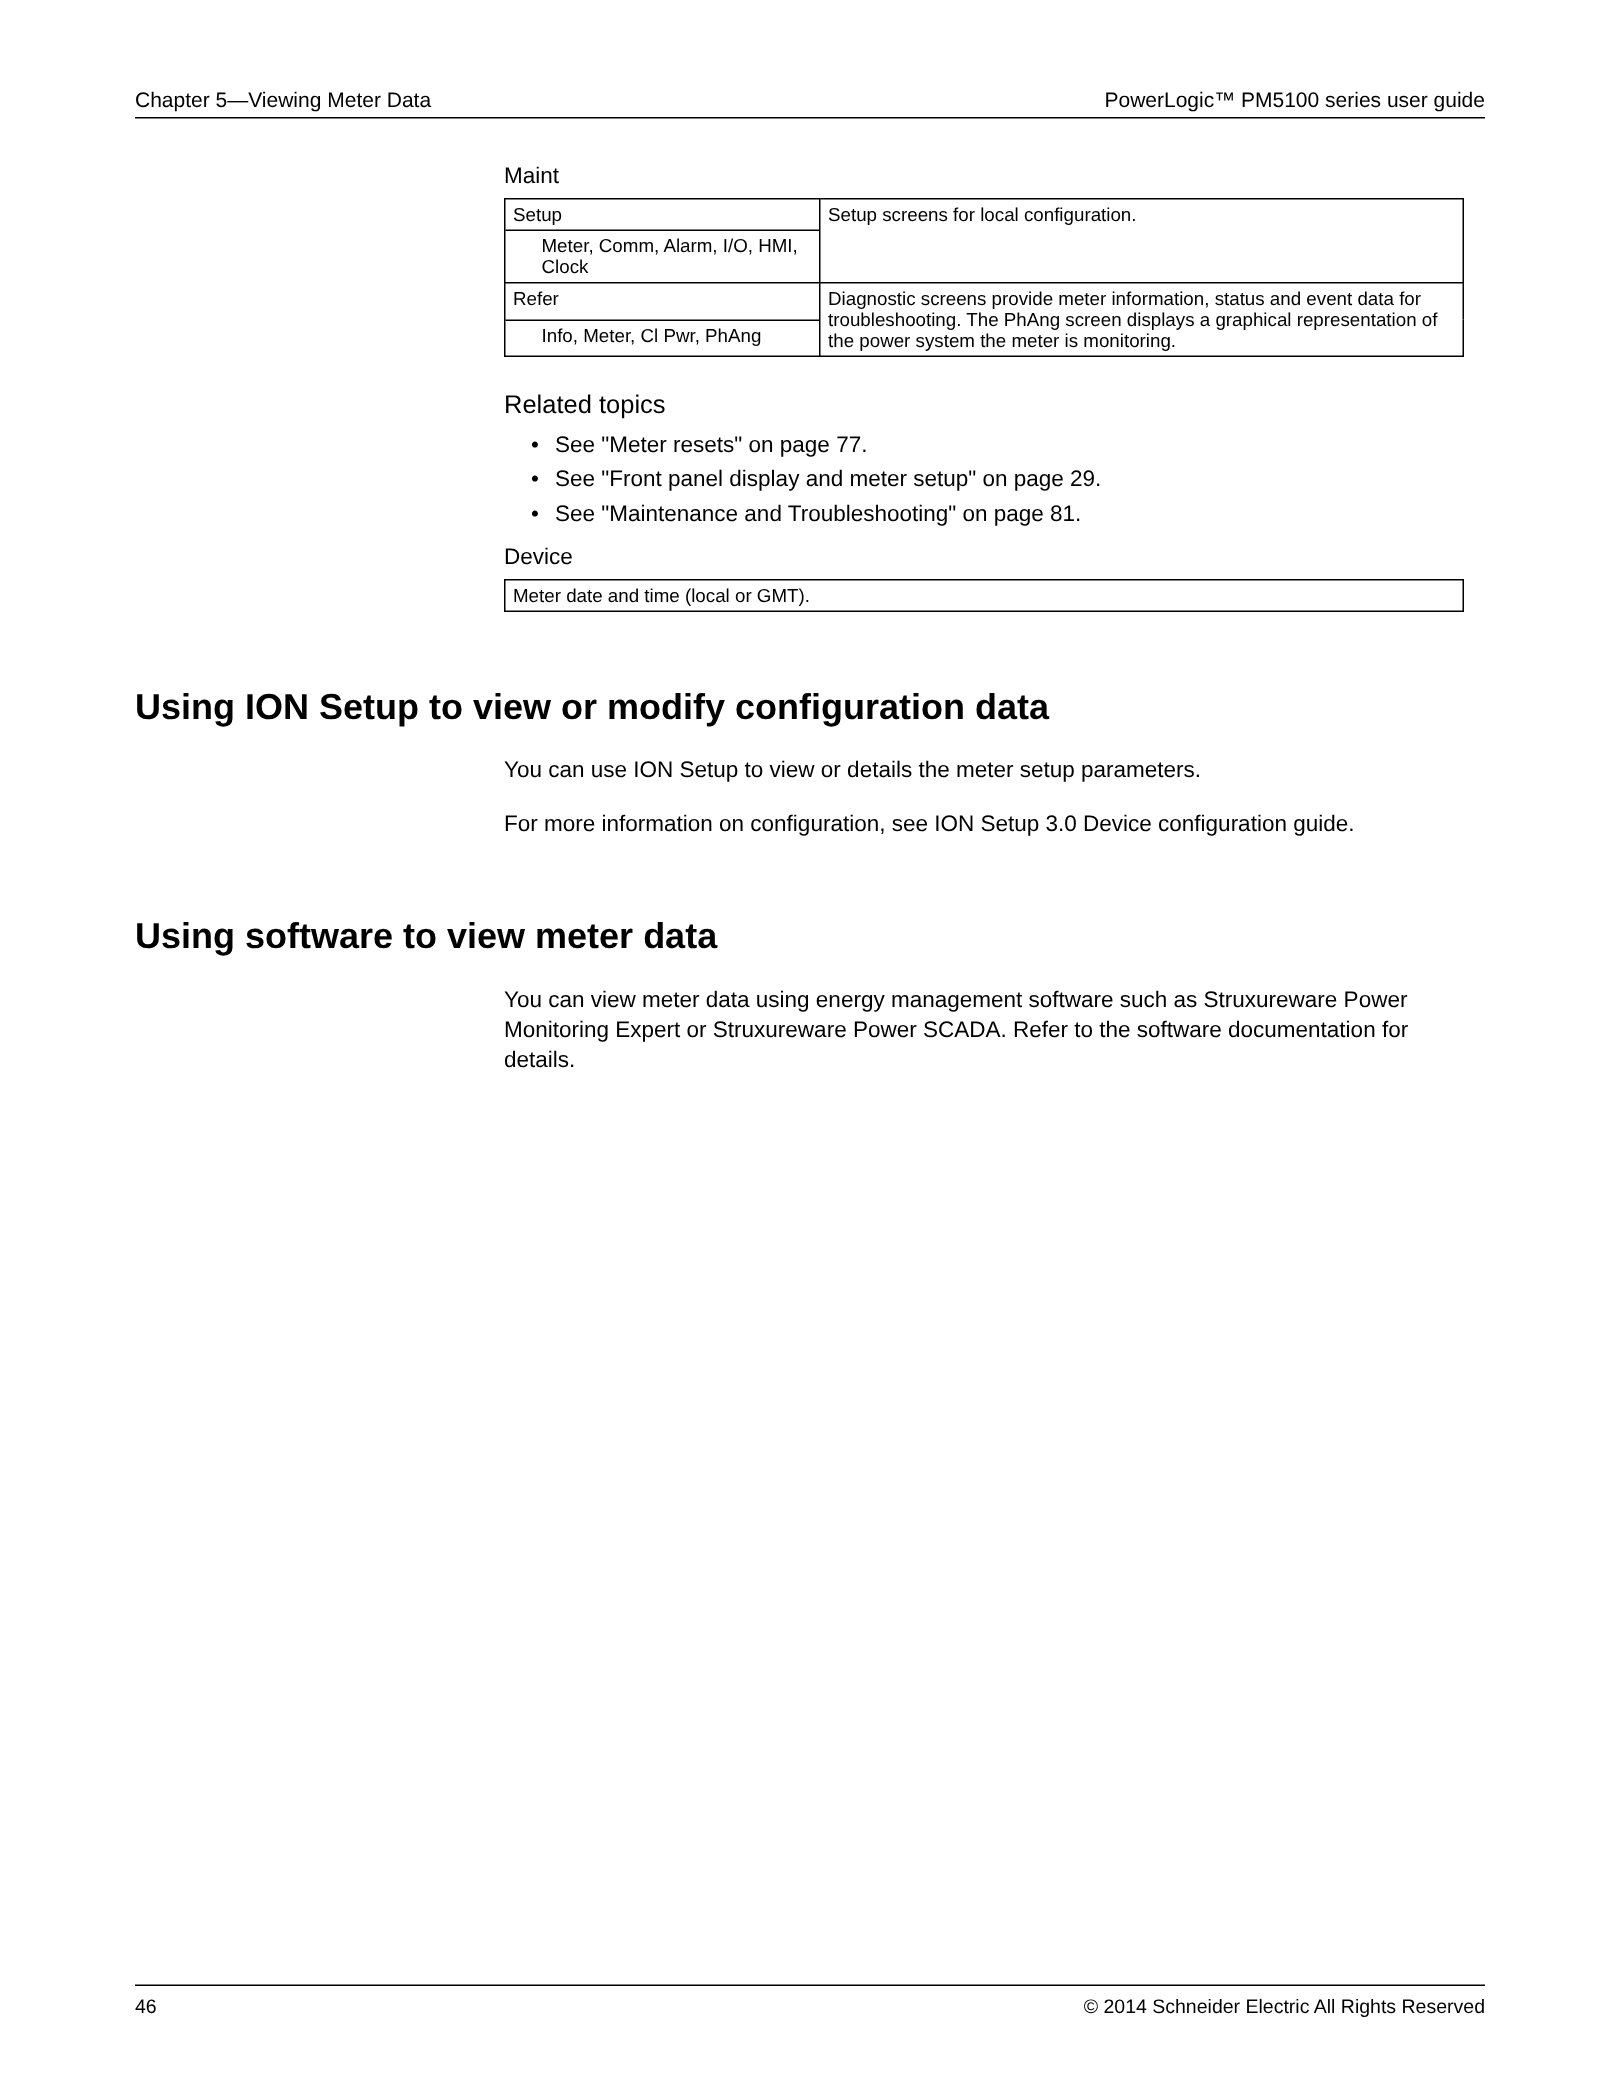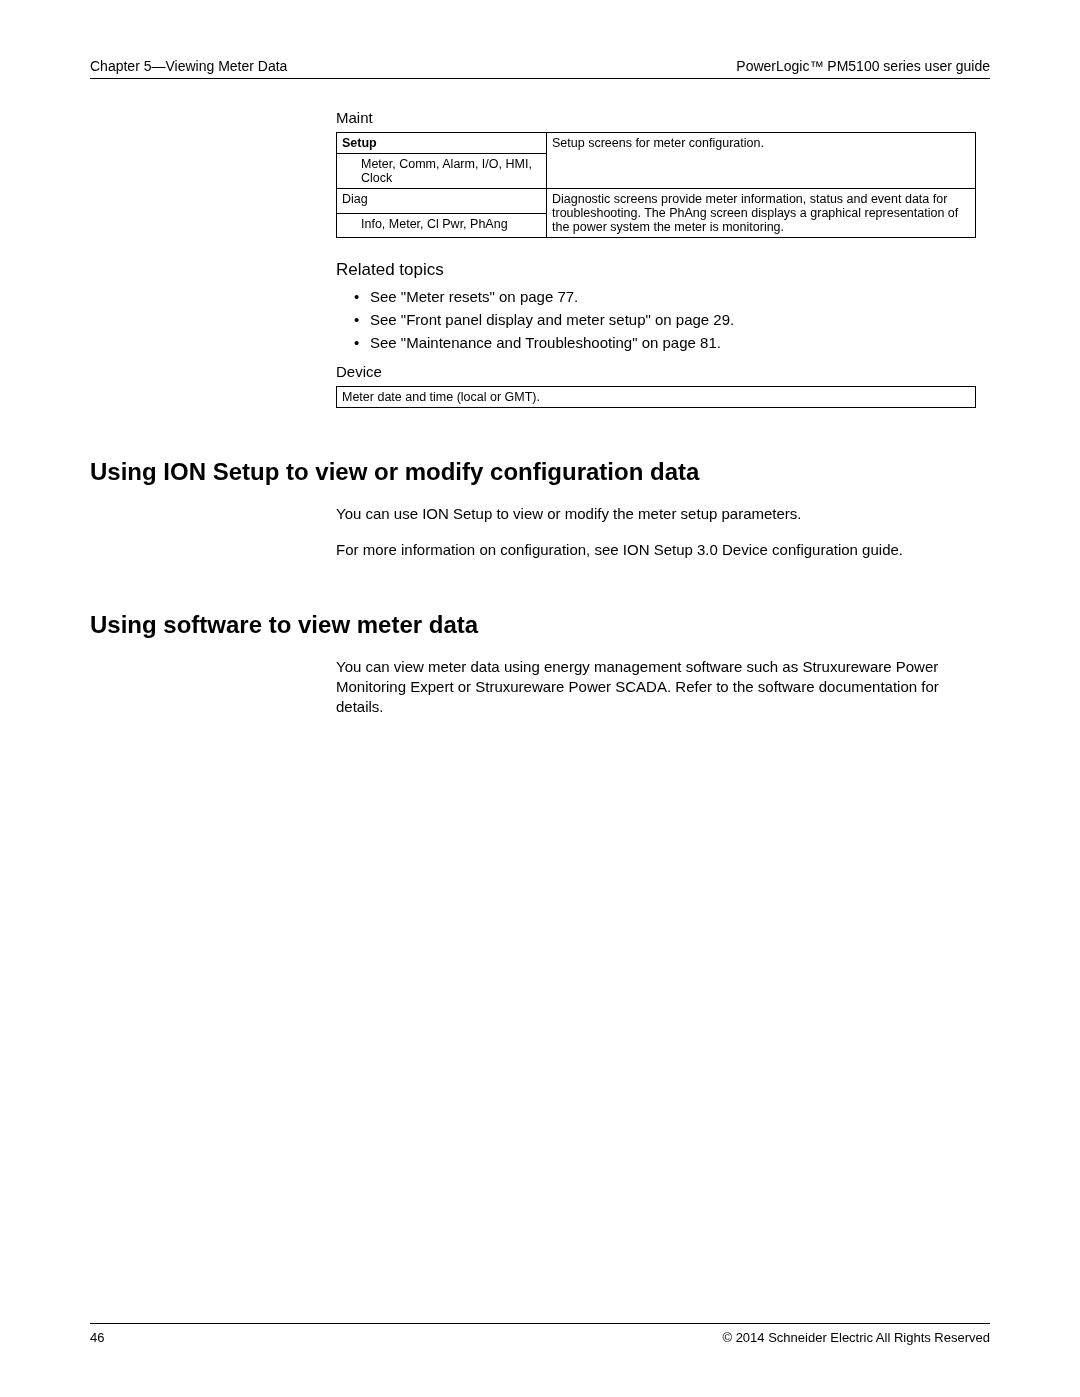--- a/index.html
+++ b/index.html
@@ -112,28 +112,28 @@
   </div>
 
   <div class="content">
 
     <div class="indent">
       <div class="section-label">Maint</div>
 
       <table class="maint">
         <tbody>
             <tr>
-          <td style="width:210px;border-bottom:none;font-weight:bold;">Setup</td>
-          <td rowspan="2">Setup screens for meter configuration.</td>
+          <td style="width:210px;border-bottom:none;">Setup</td>
+          <td rowspan="2">Setup screens for local configuration.</td>
         </tr>
         <tr>
           <td class="sub-left" style="border-top:1px solid #000;">Meter, Comm, Alarm, I/O, HMI, Clock</td>
         </tr>
         <tr>
-          <td style="border-bottom:none;">Diag</td>
+          <td style="border-bottom:none;">Refer</td>
           <td rowspan="2">Diagnostic screens provide meter information, status and event data for troubleshooting. The PhAng screen displays a graphical representation of the power system the meter is monitoring.</td>
         </tr>
         <tr>
           <td class="sub-left" style="border-top:1px solid #000;">Info, Meter, Cl Pwr, PhAng</td>
         </tr>
       </tbody>
         </table>
 
       <div class="related-heading">Related topics</div>
       <ul class="related">
@@ -147,21 +147,21 @@
         <tbody>
             <tr>
           <td>Meter date and time (local or GMT).</td>
         </tr>
       </tbody>
         </table>
     </div>
 
     <h1 class="section">Using ION Setup to view or modify configuration data</h1>
     <div class="indent">
-      <p class="body">You can use ION Setup to view or modify the meter setup parameters.</p>
+      <p class="body">You can use ION Setup to view or details the meter setup parameters.</p>
       <p class="body">
         <span>For more information on configuration, see </span><span class="italic">ION Setup 3.0 Device configuration guide.</span>
       </p>
     </div>
 
     <h1 class="section">Using software to view meter data</h1>
     <div class="indent">
       <p class="body">You can view meter data using energy management software such as Struxureware Power Monitoring Expert or Struxureware Power SCADA. Refer to the software documentation for details.</p>
     </div>
 

